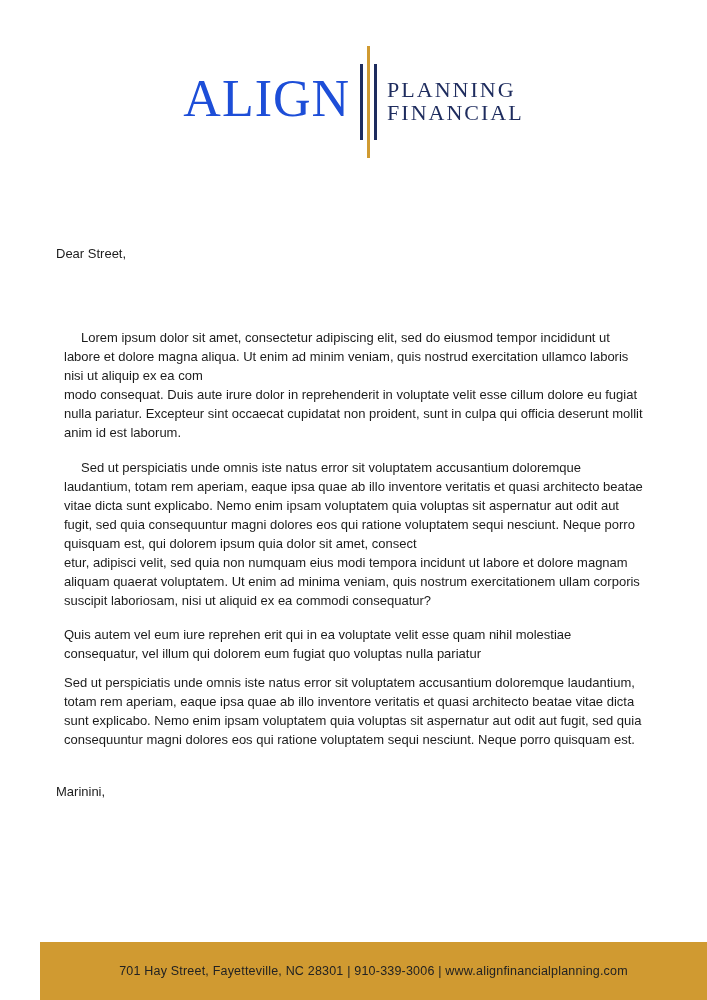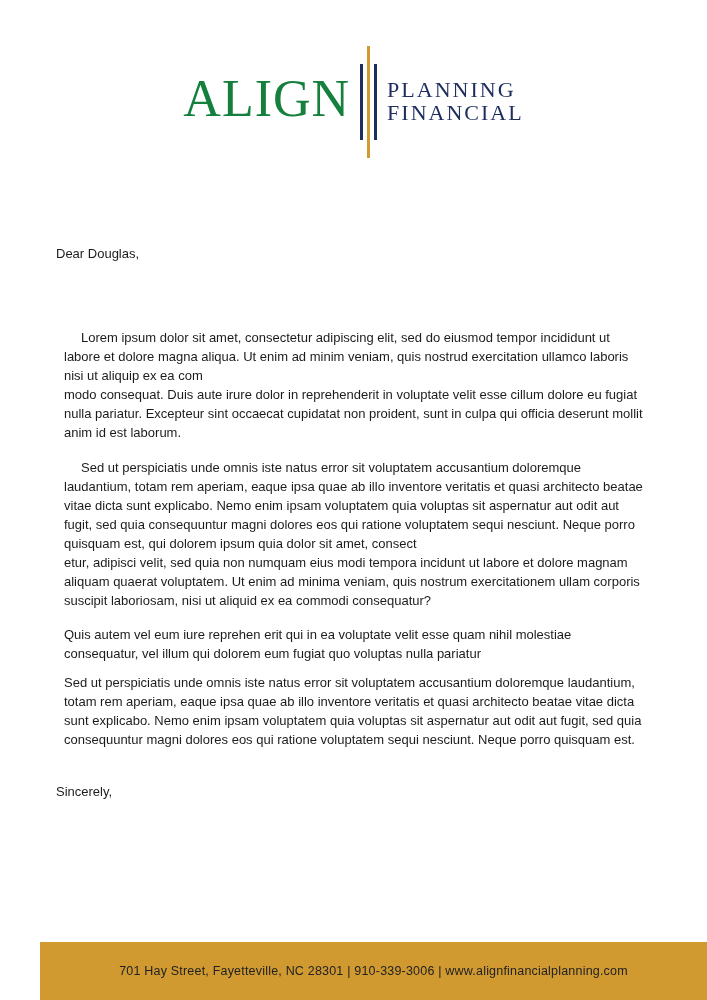--- a/index.html
+++ b/index.html
@@ -22,21 +22,21 @@
     display: flex;
     justify-content: center;
     align-items: center;
     gap: 10px;
   }
   .logo-wordmark {
     font-family: "Liberation Serif", "DejaVu Serif", serif;
     font-size: 52px;
     line-height: 52px;
     letter-spacing: 1px;
-    color: #15803d;
+    color: #1d4ed8;
     padding-bottom: 6px;
   }
   .logo-divider {
     position: relative;
     width: 17px;
     height: 112px;
     flex: 0 0 auto;
   }
   .logo-divider .bar-gold {
     position: absolute;
@@ -119,34 +119,34 @@
       <div class="bar-gold"></div>
       <div class="bar-navy-right"></div>
     </div>
     <div class="logo-subtitle">
       <div>PLANNING</div>
       <div>FINANCIAL</div>
     </div>
   </div>
 
   <div class="letter-body">
-    <p class="salutation">Dear Douglas,</p>
+    <p class="salutation">Dear Street,</p>
 
     <p class="para indent p1">Lorem ipsum dolor sit amet, consectetur adipiscing elit, sed do eiusmod tempor incididunt ut labore et dolore magna aliqua. Ut enim ad minim veniam, quis nostrud exercitation ullamco laboris nisi ut aliquip ex ea com
 modo consequat. Duis aute irure dolor in reprehenderit in voluptate velit esse cillum dolore eu fugiat nulla pariatur. Excepteur sint occaecat cupidatat non proident, sunt in culpa qui officia deserunt mollit anim id est laborum.</p>
 
     <p class="para indent p2">Sed ut perspiciatis unde omnis iste natus error sit voluptatem accusantium doloremque laudantium, totam rem aperiam, eaque ipsa quae ab illo inventore veritatis et quasi architecto beatae vitae dicta sunt explicabo. Nemo enim ipsam voluptatem quia voluptas sit aspernatur aut odit aut fugit, sed quia consequuntur magni dolores eos qui ratione voluptatem sequi nesciunt. Neque porro quisquam est, qui dolorem ipsum quia dolor sit amet, consect
 etur, adipisci velit, sed quia non numquam eius modi tempora incidunt ut labore et dolore magnam aliquam quaerat voluptatem. Ut enim ad minima veniam, quis nostrum exercitationem ullam corporis suscipit laboriosam, nisi ut aliquid ex ea commodi consequatur?</p>
 
     <p class="para p3">Quis autem vel eum iure reprehen erit qui in ea voluptate velit esse quam nihil molestiae consequatur, vel illum qui dolorem eum fugiat quo voluptas nulla pariatur</p>
 
     <p class="para p4">Sed ut perspiciatis unde omnis iste natus error sit voluptatem accusantium doloremque laudantium, totam rem aperiam, eaque ipsa quae ab illo inventore veritatis et quasi architecto beatae vitae dicta sunt explicabo. Nemo enim ipsam voluptatem quia voluptas sit aspernatur aut odit aut fugit, sed quia consequuntur magni dolores eos qui ratione voluptatem sequi nesciunt. Neque porro quisquam est.</p>
 
     <div class="closing-block">
-      <div>Sincerely,</div>
+      <div>Marinini,</div>
     </div>
   </div>
 
   <div class="footer">
     <div class="footer-text">701 Hay Street, Fayetteville, NC 28301 | 910-339-3006 | www.alignfinancialplanning.com</div>
   </div>
 
 </div>
 
 </body></html>

